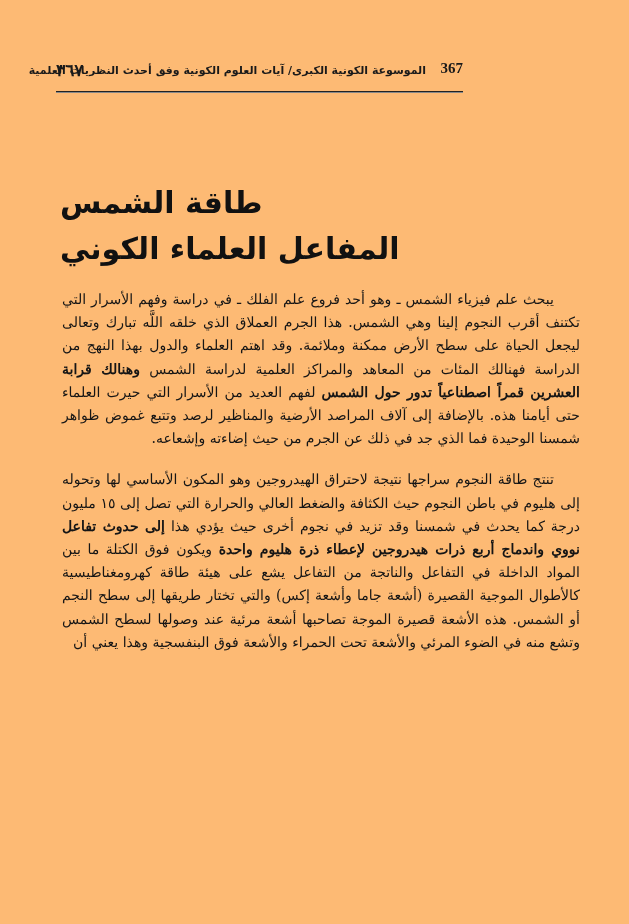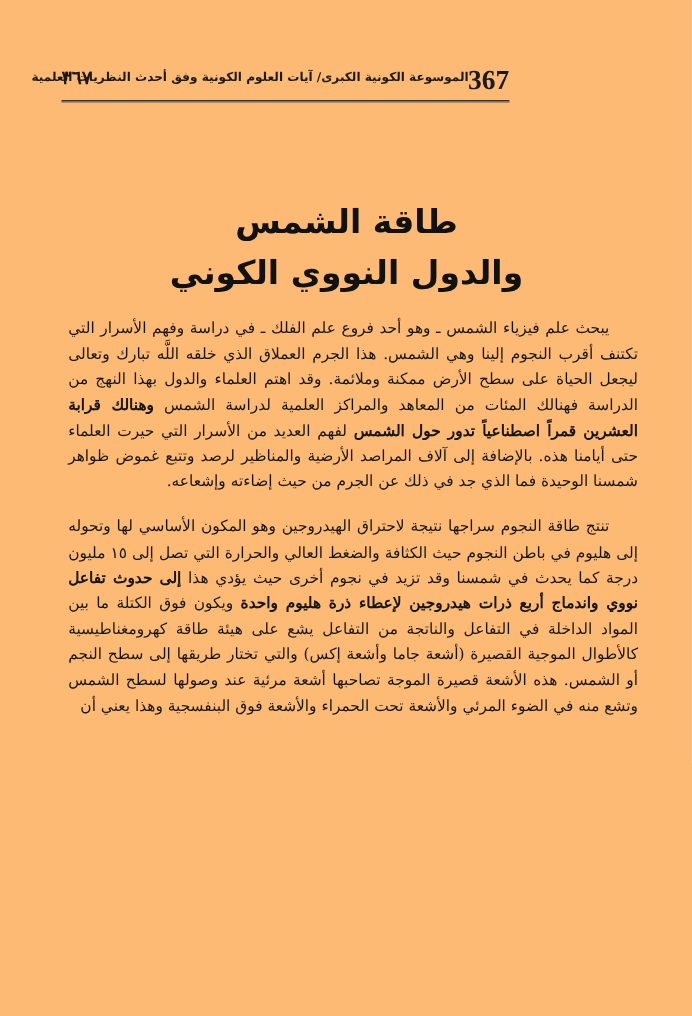--- a/index.html
+++ b/index.html
@@ -13,29 +13,29 @@
       position: absolute; left: 0; top: 0;
       font-family: "DejaVu Serif", serif; font-weight: bold; font-size: 17px; letter-spacing: 1px;
     }
     .hdr-title {
       position: absolute; left: 90px; top: 4px; width: 280px; text-align: left;
       direction: rtl; font-family: "DejaVu Sans", sans-serif; font-size: 11px; font-weight: bold;
       white-space: nowrap;
     }
     .hdr-latin-num {
       position: absolute; right: 0; top: 0;
-      font-family: "Liberation Serif", serif; font-weight: bold; font-size: 25px;
+      font-family: "Liberation Serif", serif; font-weight: bold; font-size: 15px;
     }
     .hdr-rule {
       position: absolute; left: 56px; top: 91px; width: 407px; height: 1px;
       background: #222; border-bottom: 1px solid #888;
     }
     .titles {
       position: absolute; left: 60px; top: 180px; width: 510px;
-      text-align: center; direction: rtl;
+      text-align: left; direction: rtl;
     }
     .title-line {
       font-family: "DejaVu Sans", sans-serif; font-weight: bold; font-size: 30px;
       line-height: 46px; color: #111;
     }
     .body-text {
       position: absolute; left: 62px; top: 288px; width: 518px;
       direction: rtl; text-align: justify; text-align-last: right;
       font-family: "DejaVu Serif", serif; font-size: 14px; line-height: 23.2px; color: #151515;
     }
@@ -50,21 +50,21 @@
 
   <div class="header">
     <span class="hdr-arabic-num">٣٦٧</span>
     <span class="hdr-title">الموسوعة الكونية الكبرى/ آيات العلوم الكونية وفق أحدث النظريات العلمية</span>
     <span class="hdr-latin-num">367</span>
   </div>
   <div class="hdr-rule"></div>
 
   <div class="titles">
     <div class="title-line">طاقة الشمس</div>
-    <div class="title-line">والدول النووي الكوني</div>
+    <div class="title-line">المفاعل العلماء الكوني</div>
   </div>
 
   <div class="body-text">
     <p class="para"><span>يبحث علم فيزياء الشمس ـ وهو أحد فروع علم الفلك ـ في دراسة وفهم الأسرار التي تكتنف أقرب النجوم إلينا وهي الشمس. هذا الجرم العملاق الذي خلقه اللَّه تبارك وتعالى ليجعل الحياة على سطح الأرض ممكنة وملائمة. وقد اهتم العلماء والدول بهذا النهج من الدراسة فهنالك المئات من المعاهد والمراكز العلمية لدراسة الشمس </span><span class="bold">وهنالك قرابة العشرين قمراً اصطناعياً تدور حول الشمس</span><span> لفهم العديد من الأسرار التي حيرت العلماء حتى أيامنا هذه. بالإضافة إلى آلاف المراصد الأرضية والمناظير لرصد وتتبع غموض ظواهر شمسنا الوحيدة فما الذي جد في ذلك عن الجرم من حيث إضاءته وإشعاعه.</span></p>
     <p class="para"><span>تنتج طاقة النجوم سراجها نتيجة لاحتراق الهيدروجين وهو المكون الأساسي لها وتحوله إلى هليوم في باطن النجوم حيث الكثافة والضغط العالي والحرارة التي تصل إلى ١٥ مليون درجة كما يحدث في شمسنا وقد تزيد في نجوم أخرى حيث يؤدي هذا </span><span class="bold">إلى حدوث تفاعل نووي واندماج أربع ذرات هيدروجين لإعطاء ذرة هليوم واحدة</span><span> ويكون فوق الكتلة ما بين المواد الداخلة في التفاعل والناتجة من التفاعل يشع على هيئة طاقة كهرومغناطيسية كالأطوال الموجية القصيرة (أشعة جاما وأشعة إكس) والتي تختار طريقها إلى سطح النجم أو الشمس. هذه الأشعة قصيرة الموجة تصاحبها أشعة مرئية عند وصولها لسطح الشمس وتشع منه في الضوء المرئي والأشعة تحت الحمراء والأشعة فوق البنفسجية وهذا يعني أن</span></p>
   </div>
 
 </div>
 
 </body></html>

